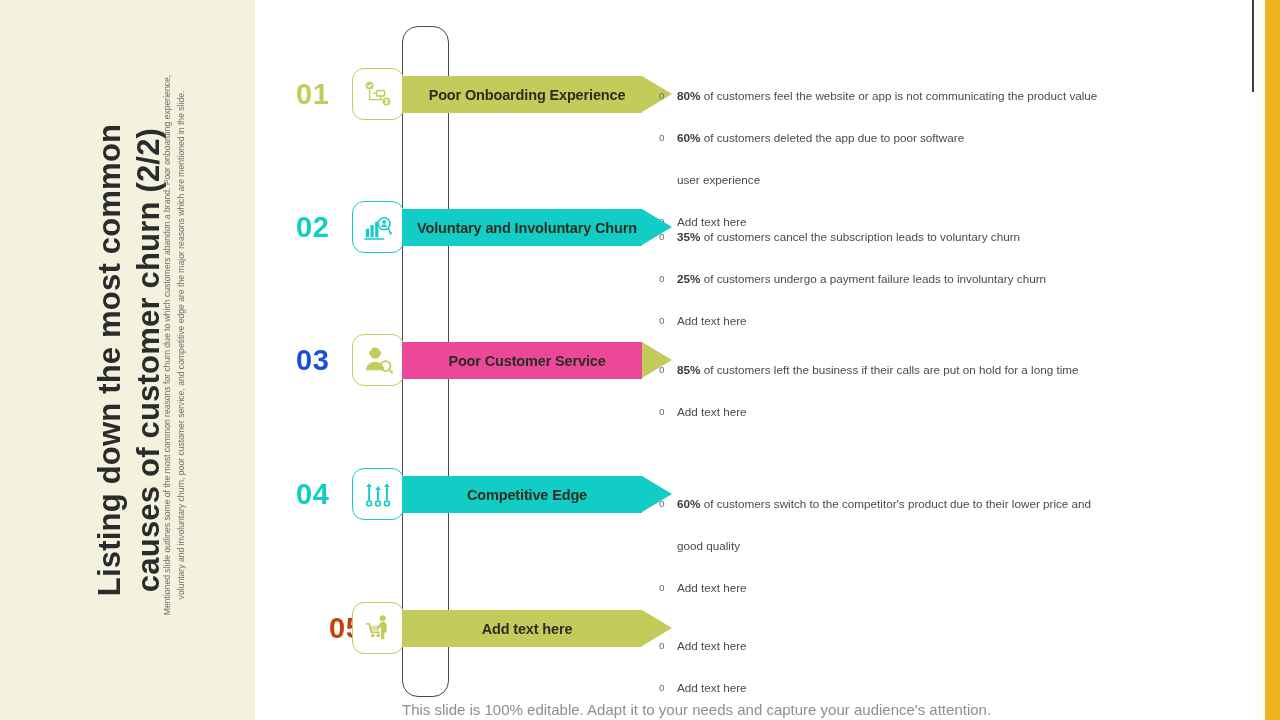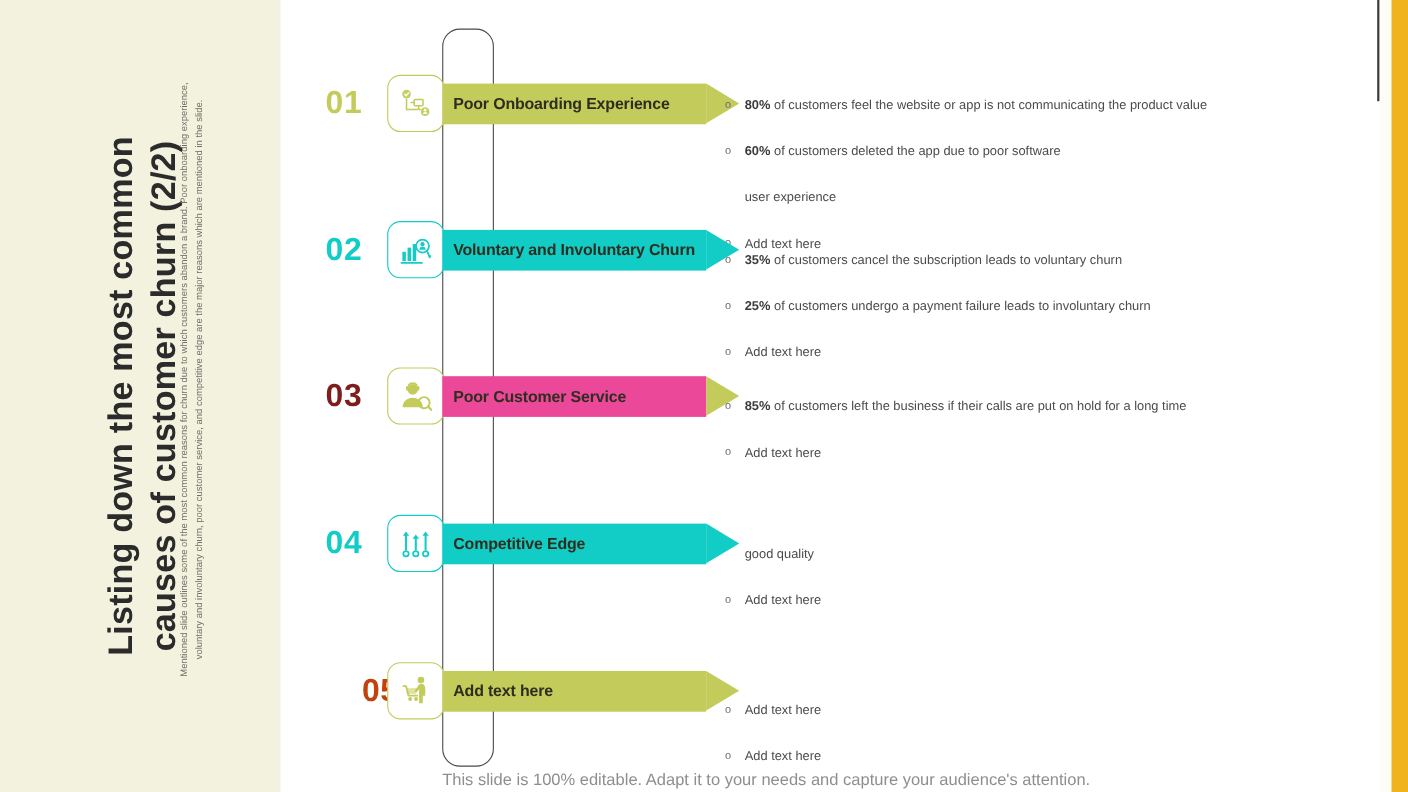--- a/index.html
+++ b/index.html
@@ -83,20 +83,21 @@
   .banner{
     position:absolute;left:402px;top:10px;height:37px;
     width:240px;
     display:flex;align-items:center;
   }
   .banner-body{
     height:37px;width:100%;
     display:flex;align-items:center;
     padding-left:10px;
     box-sizing:border-box;
+    justify-content:center;
   }
   .banner-label{
     font-size:14.5px;font-weight:700;color:#2e2e20;
     letter-spacing:-.15px;white-space:nowrap;
   }
   .banner-arrow{
     position:absolute;left:100%;top:0;
     width:0;height:0;
     border-top:18.5px solid transparent;
     border-bottom:18.5px solid transparent;
@@ -190,21 +191,21 @@
         </div>
         <div class="banner-arrow" style="border-left: 30px solid rgb(18, 204, 198);"></div>
       </div>
       <div class="bullets" style="top: 4px;">
         <div class="bullet"><b>35%</b> of customers cancel the subscription leads to voluntary  churn</div>
         <div class="bullet"><b>25%</b> of customers undergo  a payment failure  leads to involuntary  churn</div>
         <div class="bullet">Add text here</div>
       </div>
     </div>
     <div class="row" style="top: 332px;">
-      <div class="num" style="color: #7f1d1d;">03</div>
+      <div class="num" style="color: #1d4ed8;">03</div>
       <div class="icon-box" style="border: 1.4px solid rgb(195, 203, 90);">
         <span style="line-height: 0;"><svg width="30" height="30" viewBox="0 0 32 32" fill="none">
         <circle cx="13" cy="9.5" r="5.2" fill="#c3cb5a"></circle>
         <path d="M9.2 5.3a5 5 0 017.6 0" stroke="#c3cb5a" stroke-width="1.8" fill="none" stroke-linecap="round"></path>
         <rect x="6.6" y="6.4" width="2.3" height="4.4" rx="1.1" fill="#c3cb5a"></rect>
         <rect x="17.1" y="6.4" width="2.3" height="4.4" rx="1.1" fill="#c3cb5a"></rect>
         <path d="M3.2 27c0-5.4 4.3-9.2 9.8-9.2s9.8 3.8 9.8 9.2z" fill="#c3cb5a"></path>
         <circle cx="24" cy="22.5" r="5.4" stroke="#c3cb5a" stroke-width="1.9" fill="none"></circle>
         <path d="M27.9 26.3l3.1 3.1" stroke="#c3cb5a" stroke-width="2.1" stroke-linecap="round"></path>
       </svg></span>
@@ -235,20 +236,21 @@
         <circle cx="25.5" cy="26" r="2.6" stroke="#12ccc6" stroke-width="1.7" fill="none"></circle>
       </svg></span>
       </div>
       <div class="banner" style="width: 240px;">
         <div class="banner-body" style="background: rgb(18, 204, 198);">
           <span class="banner-label">Competitive Edge</span>
         </div>
         <div class="banner-arrow" style="border-left: 30px solid rgb(18, 204, 198);"></div>
       </div>
       <div class="bullets" style="top: 4px;">
+        <div class="bullet"><b>60%</b> of customers switch to the competitor's product due to their lower  price and</div>
         <div class="bullet cont">good quality</div>
         <div class="bullet">Add text here</div>
       </div>
     </div>
     <div class="row" style="top: 600px;">
       <div class="num" style="color: #c2410c; margin-left: 33px;">05</div>
       <div class="icon-box" style="border: 1.4px solid rgb(195, 203, 90);">
         <span style="line-height: 0;"><svg width="30" height="30" viewBox="0 0 32 32" fill="none">
         <circle cx="21" cy="5.5" r="3.2" fill="#c3cb5a"></circle>
         <path d="M21 9.2c2.8 0 4.2 2 4.2 5v6.5h-2.4V28h-3.6V14.5l-2.6 3.2-2-1.6 3.3-4.3c.9-1.8 1.9-2.6 3.1-2.6z" fill="#c3cb5a"></path>

